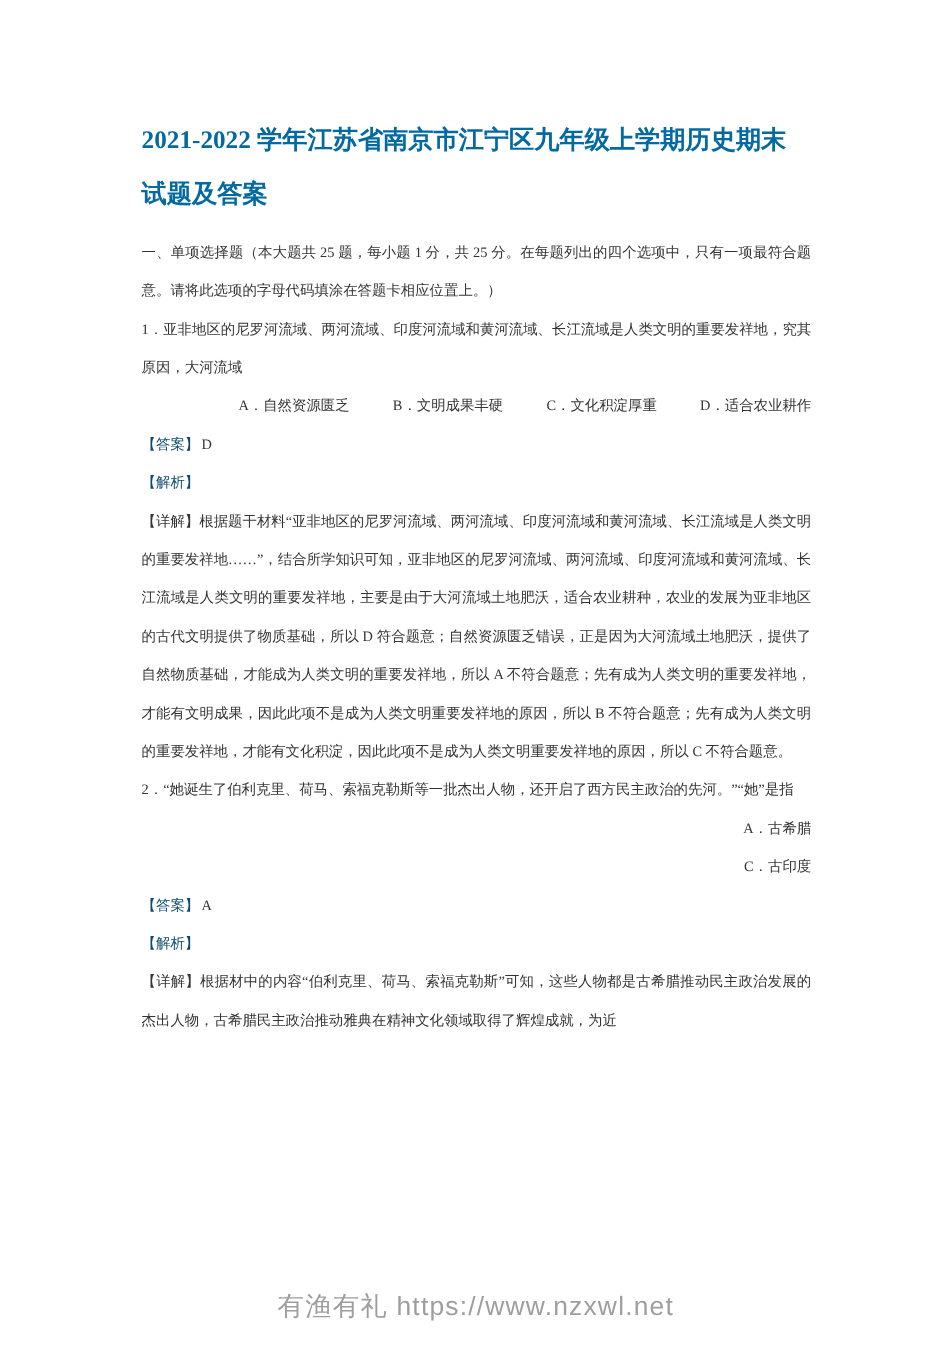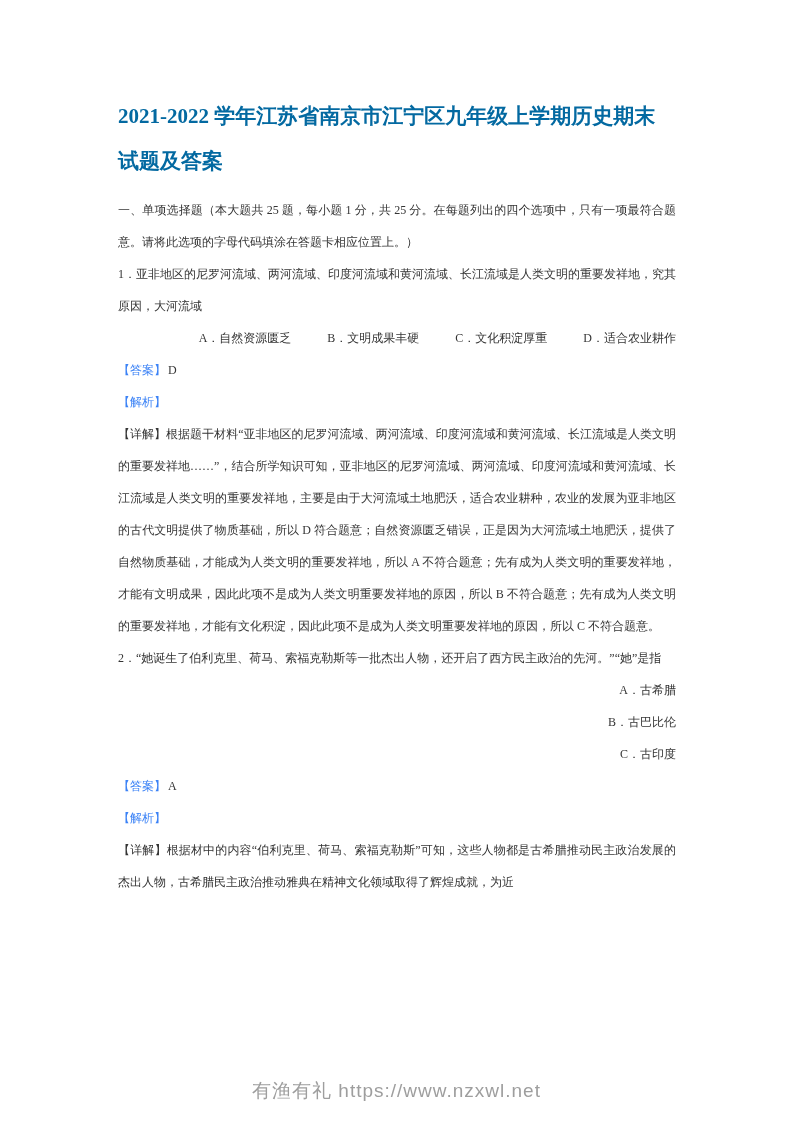--- a/index.html
+++ b/index.html
@@ -26,31 +26,31 @@
     color: #0369a1;
     white-space: nowrap;
   }
   p {
     margin: 0;
     font-size: 12px;
     line-height: 32px;
     text-align: justify;
   }
   .options-line { text-align: right; }
-  .blue { color: #3b82f6; }
+  .blue { color: #0c4a6e; }
   .answer-value { color: #343434; padding-left: 2px; }
   .question-block { margin: 0; }
   .footer {
     position: absolute;
     left: 0;
     bottom: 18px;
     width: 100%;
     text-align: center;
     font-family: "Liberation Sans", "DejaVu Sans", sans-serif;
-    font-size: 19px;
+    font-size: 22px;
     color: #9e9e9e;
     letter-spacing: 1px;
   }
 </style>
 </head>
 <body>
 
 <div class="content">
 
   <div class="title-block">
@@ -64,21 +64,20 @@
     <p>1．亚非地区的尼罗河流域、两河流域、印度河流域和黄河流域、长江流域是人类文明的重要发祥地，究其原因，大河流域</p>
     <p class="options-line">A．自然资源匮乏　　　B．文明成果丰硬　　　C．文化积淀厚重　　　D．适合农业耕作</p>
     <p><span class="blue">【答案】</span><span class="answer-value">D</span></p>
     <p><span class="blue">【解析】</span></p>
     <p>【详解】根据题干材料“亚非地区的尼罗河流域、两河流域、印度河流域和黄河流域、长江流域是人类文明的重要发祥地……”，结合所学知识可知，亚非地区的尼罗河流域、两河流域、印度河流域和黄河流域、长江流域是人类文明的重要发祥地，主要是由于大河流域土地肥沃，适合农业耕种，农业的发展为亚非地区的古代文明提供了物质基础，所以 D 符合题意；自然资源匮乏错误，正是因为大河流域土地肥沃，提供了自然物质基础，才能成为人类文明的重要发祥地，所以 A 不符合题意；先有成为人类文明的重要发祥地，才能有文明成果，因此此项不是成为人类文明重要发祥地的原因，所以 B 不符合题意；先有成为人类文明的重要发祥地，才能有文化积淀，因此此项不是成为人类文明重要发祥地的原因，所以 C 不符合题意。</p>
   </section>
 
   <section class="question-block">
     <p>2．“她诞生了伯利克里、荷马、索福克勒斯等一批杰出人物，还开启了西方民主政治的先河。”“她”是指</p>
     <p class="options-line">A．古希腊</p>
-    <p class="options-line">B．古巴比伦</p>
     <p class="options-line">C．古印度</p>
     <p><span class="blue">【答案】</span><span class="answer-value">A</span></p>
     <p><span class="blue">【解析】</span></p>
     <p>【详解】根据材中的内容“伯利克里、荷马、索福克勒斯”可知，这些人物都是古希腊推动民主政治发展的杰出人物，古希腊民主政治推动雅典在精神文化领域取得了辉煌成就，为近</p>
   </section>
 
 </div>
 
 <div class="footer">有渔有礼 https://www.nzxwl.net</div>
 

